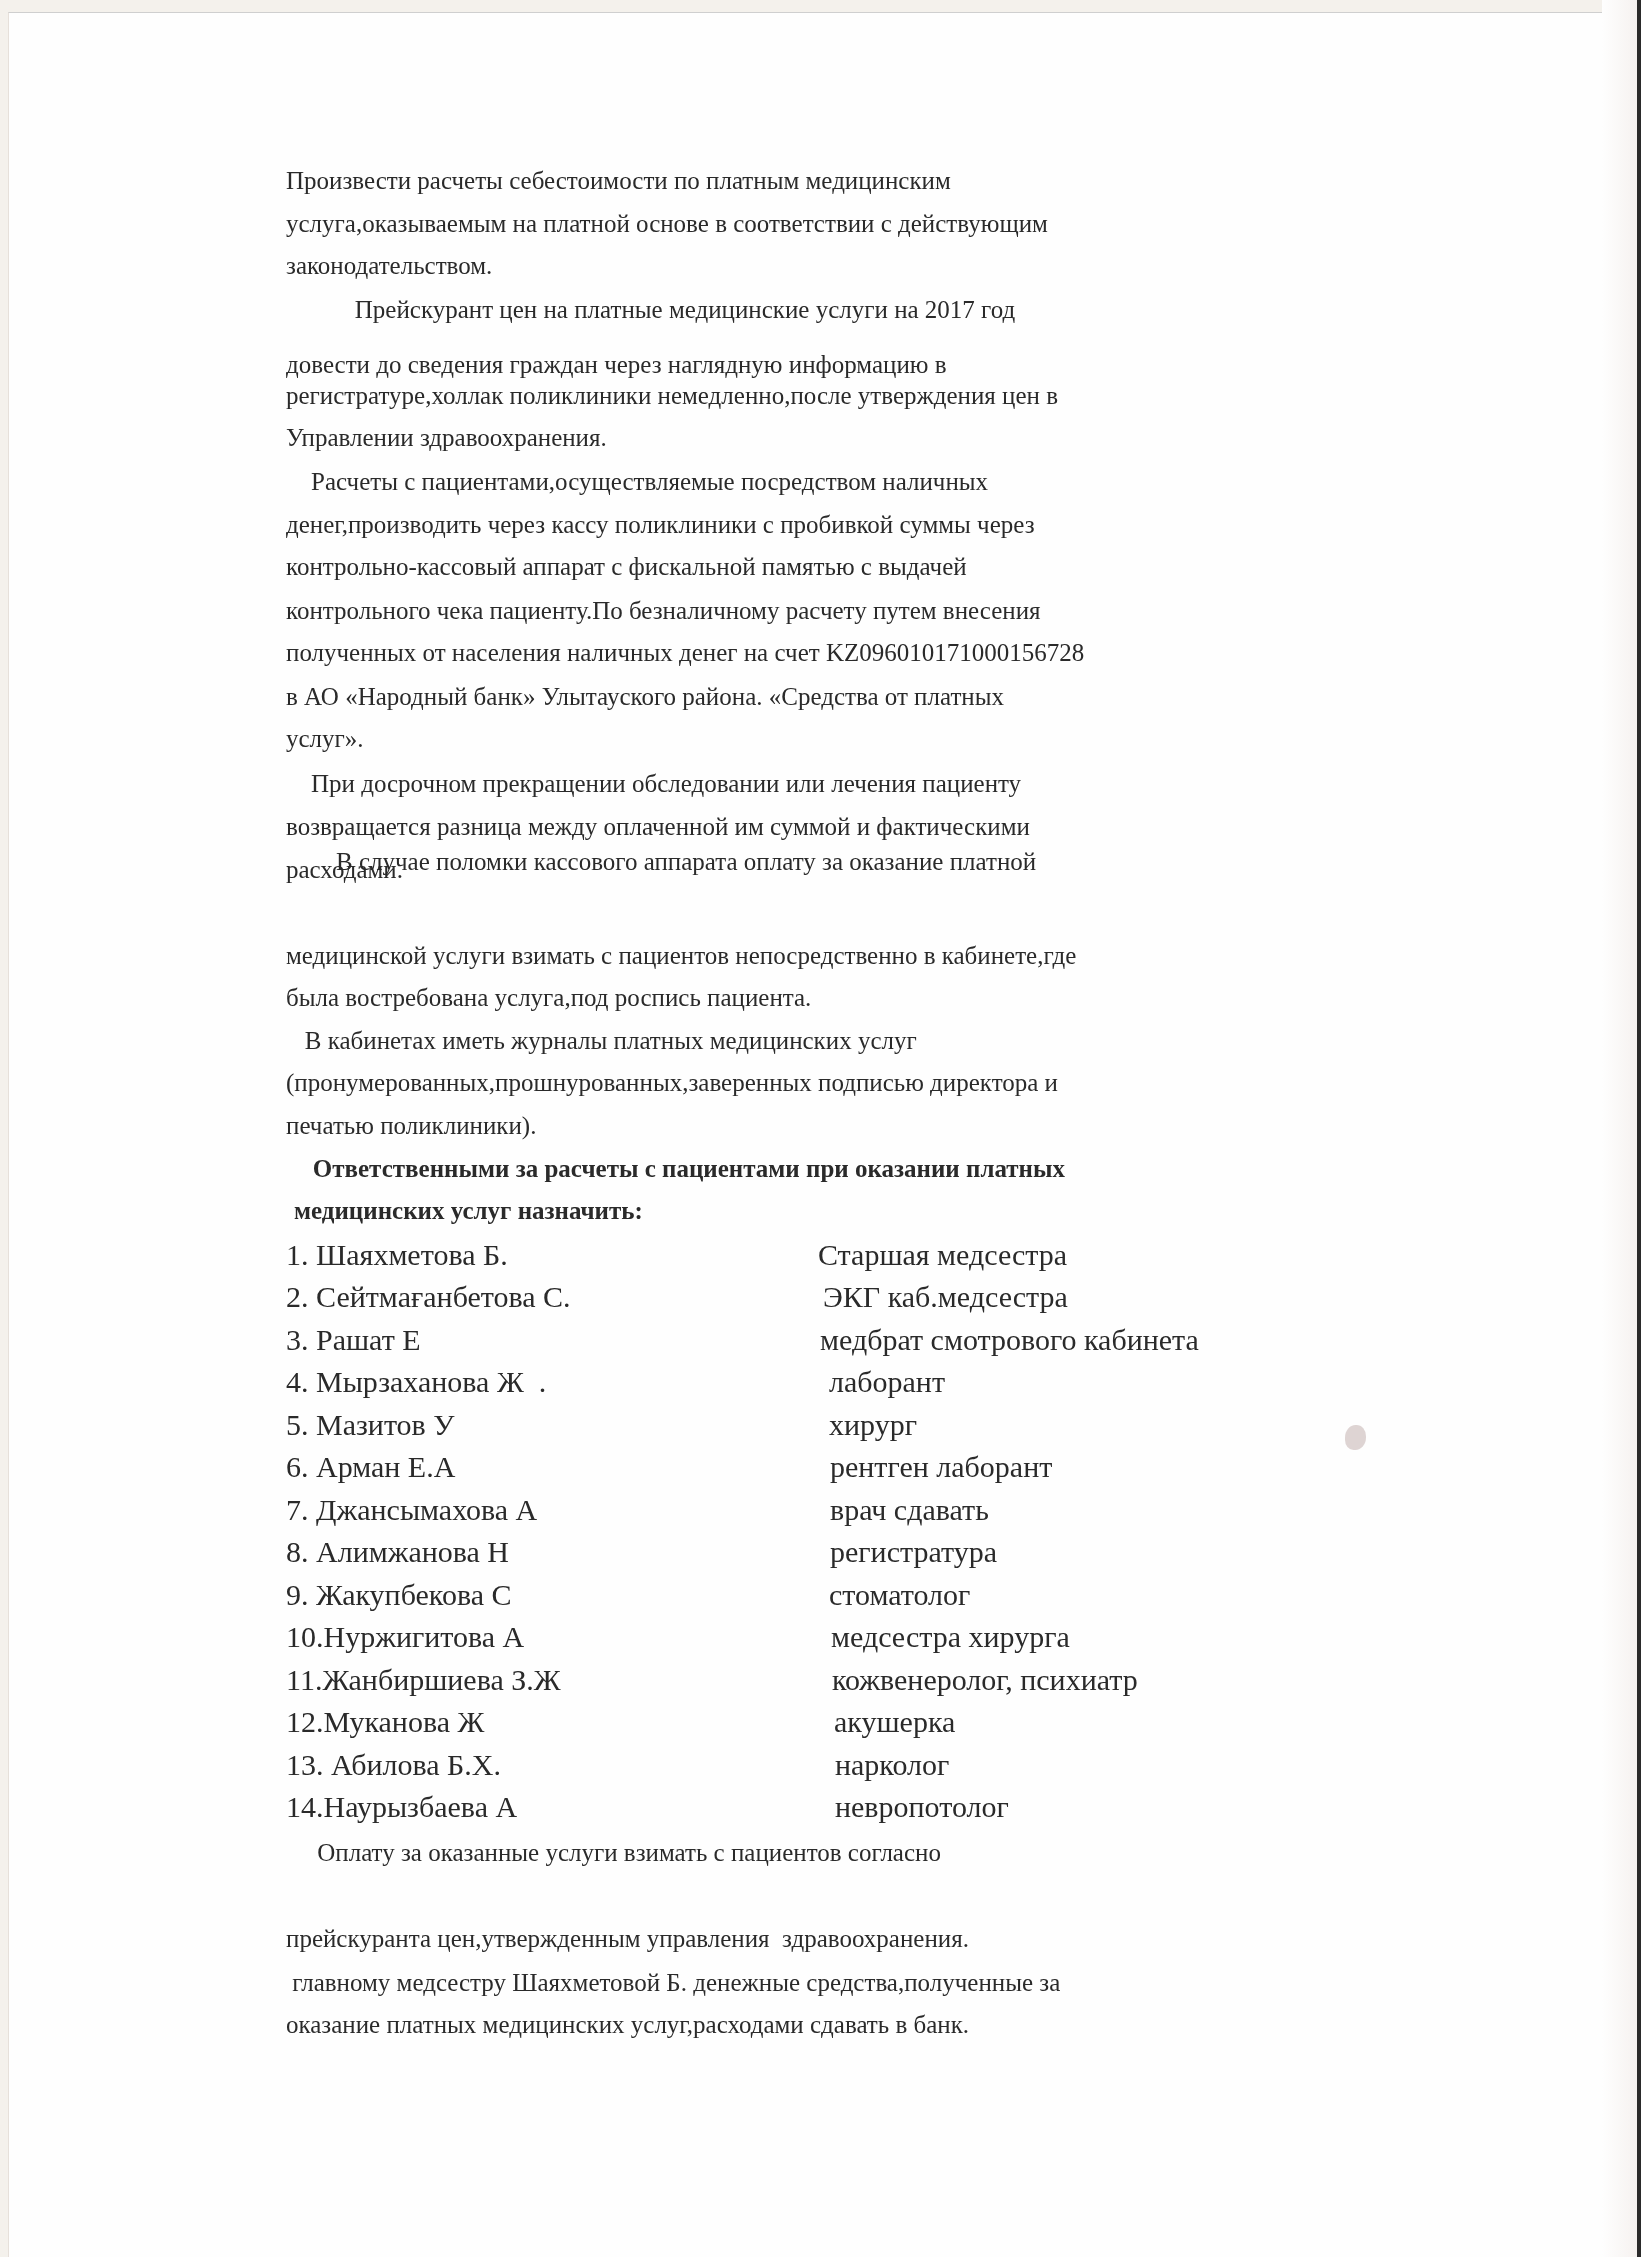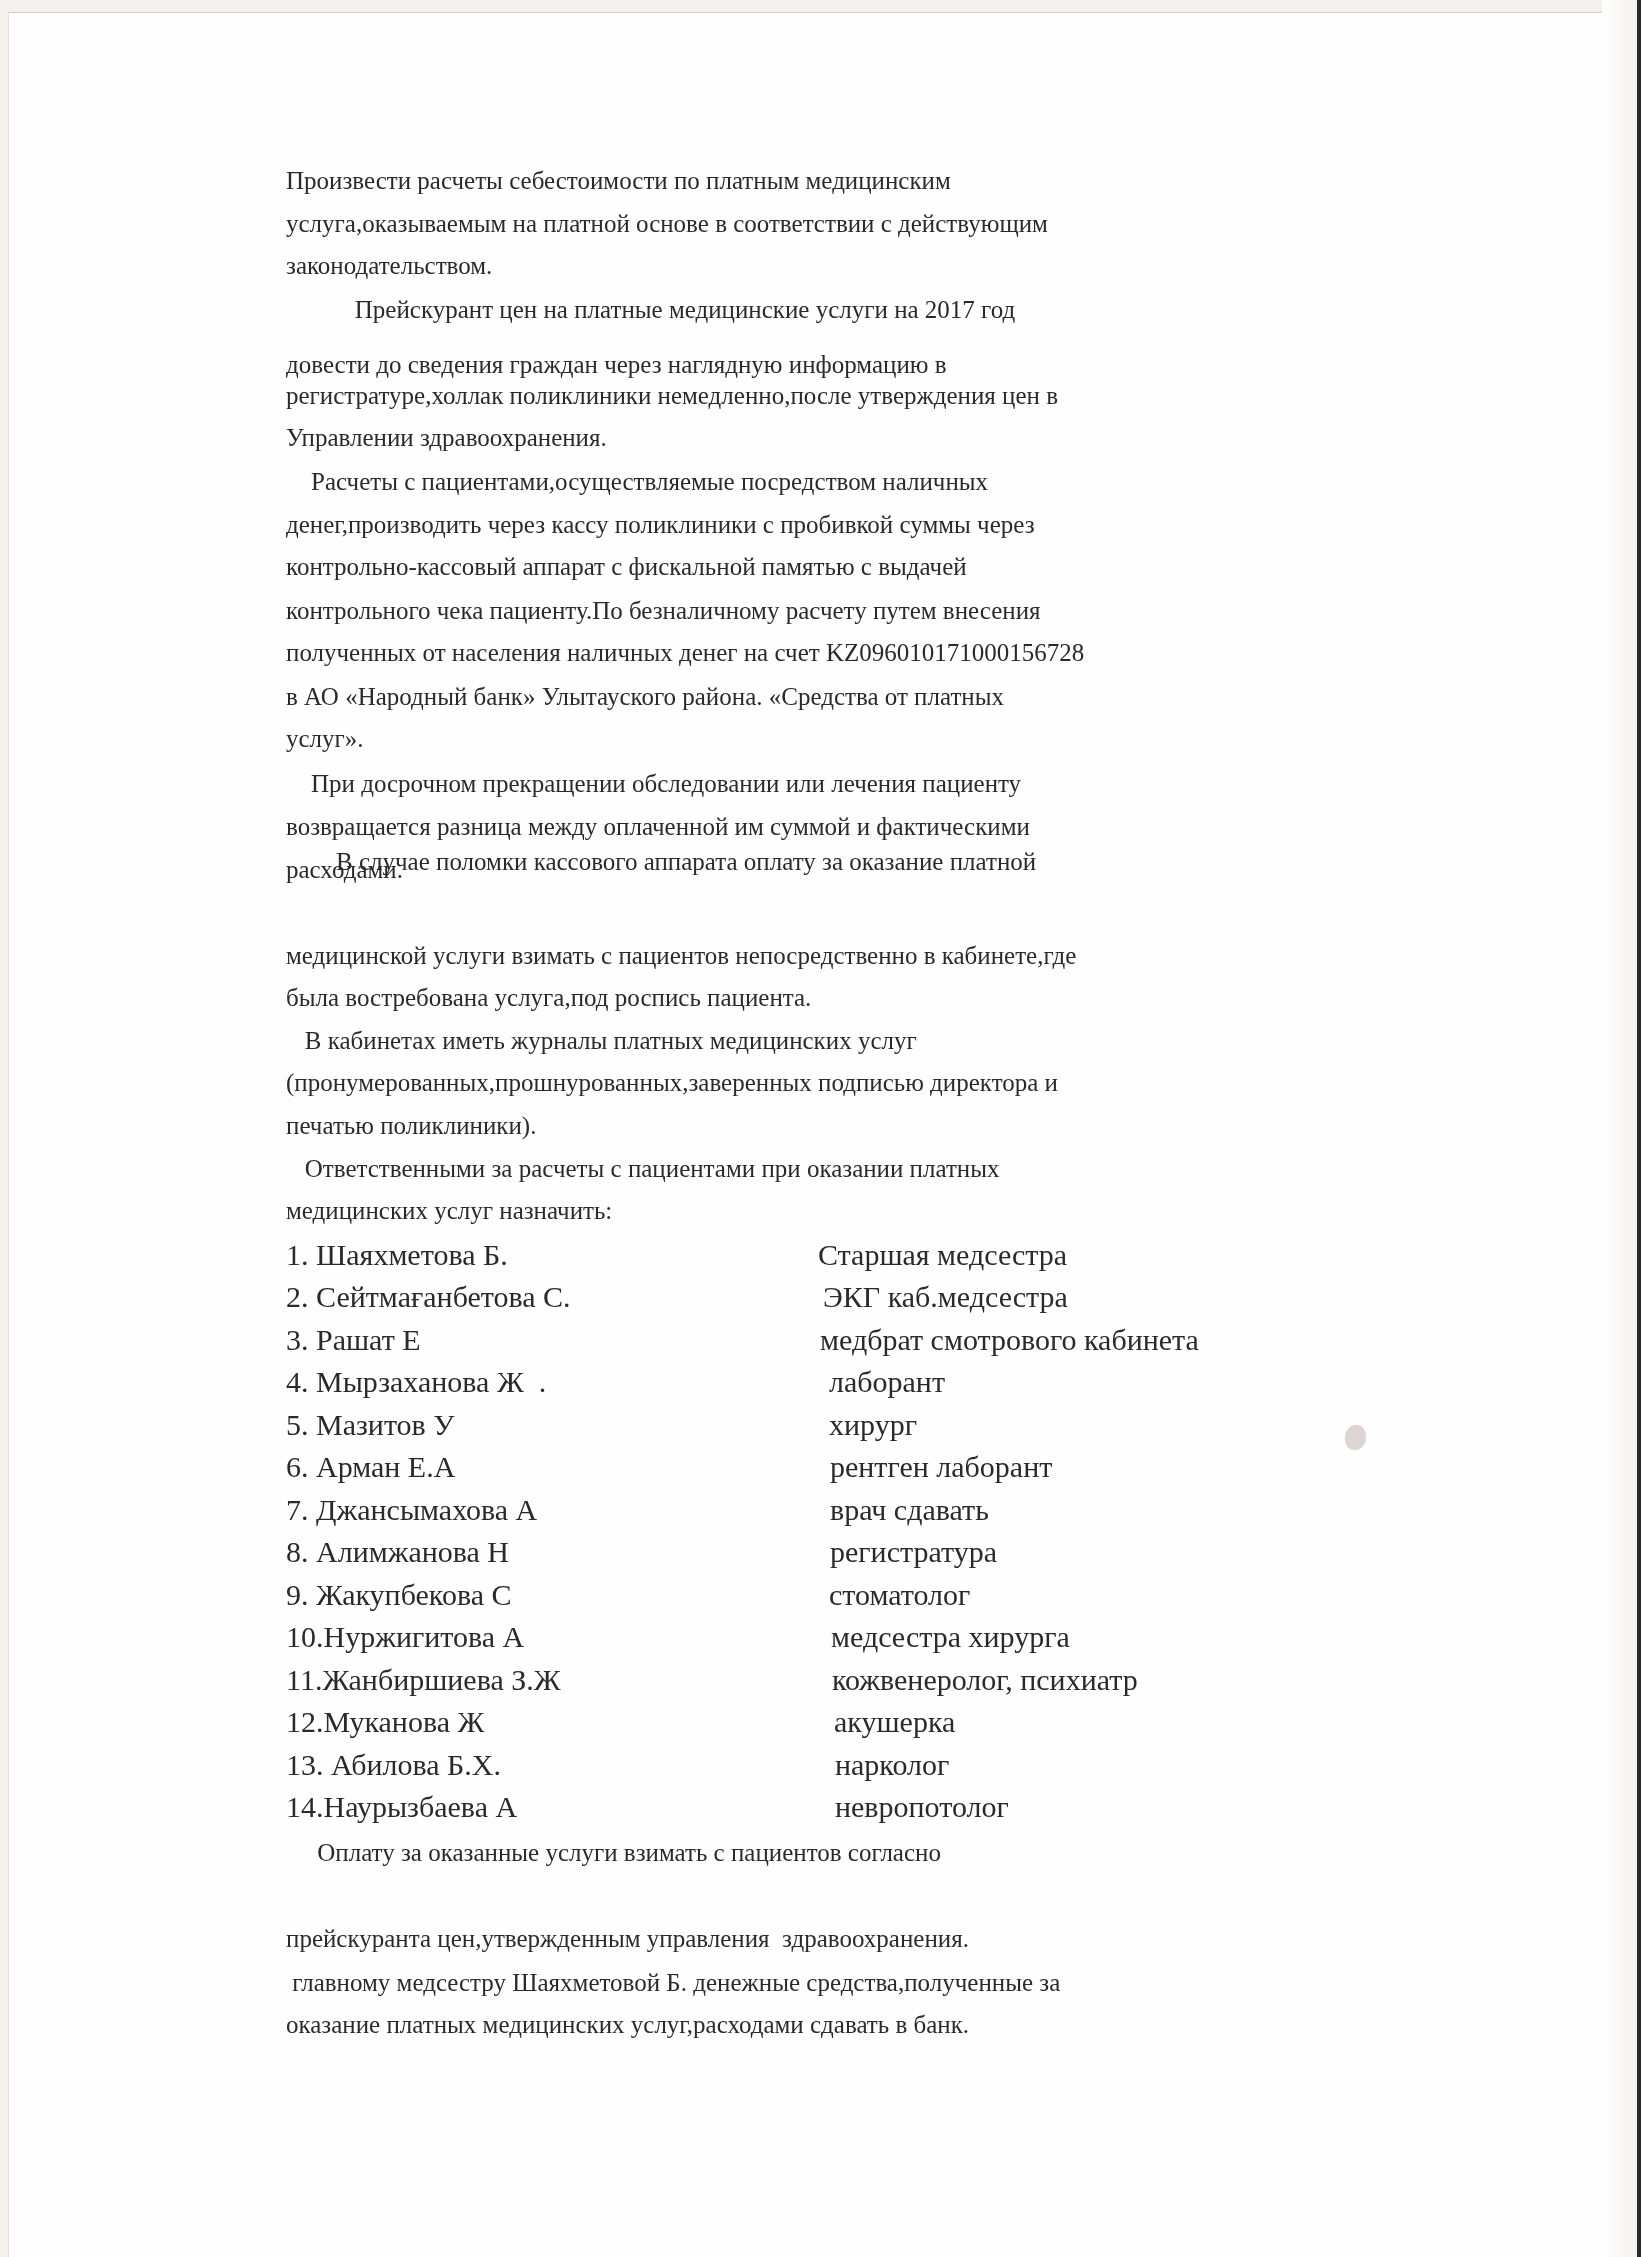--- a/index.html
+++ b/index.html
@@ -51,21 +51,21 @@
       background: #d8cccb;
       opacity: .85;
     }
     .line {
       position: absolute;
       white-space: pre;
       font-size: 25px;
       line-height: 39px;
       letter-spacing: 0px;
     }
-    .bold { font-weight: normal; }
+    .bold { font-weight: bold; margin-left: 8px; }
     .row {
       position: absolute;
       left: 286px;
       width: 1062px;
       height: 39px;
       font-size: 30px;
       line-height: 39px;
     }
     .row .name { position: absolute; left: 0; white-space: pre; text-align: center; }
     .row .role { position: absolute; white-space: pre; }

